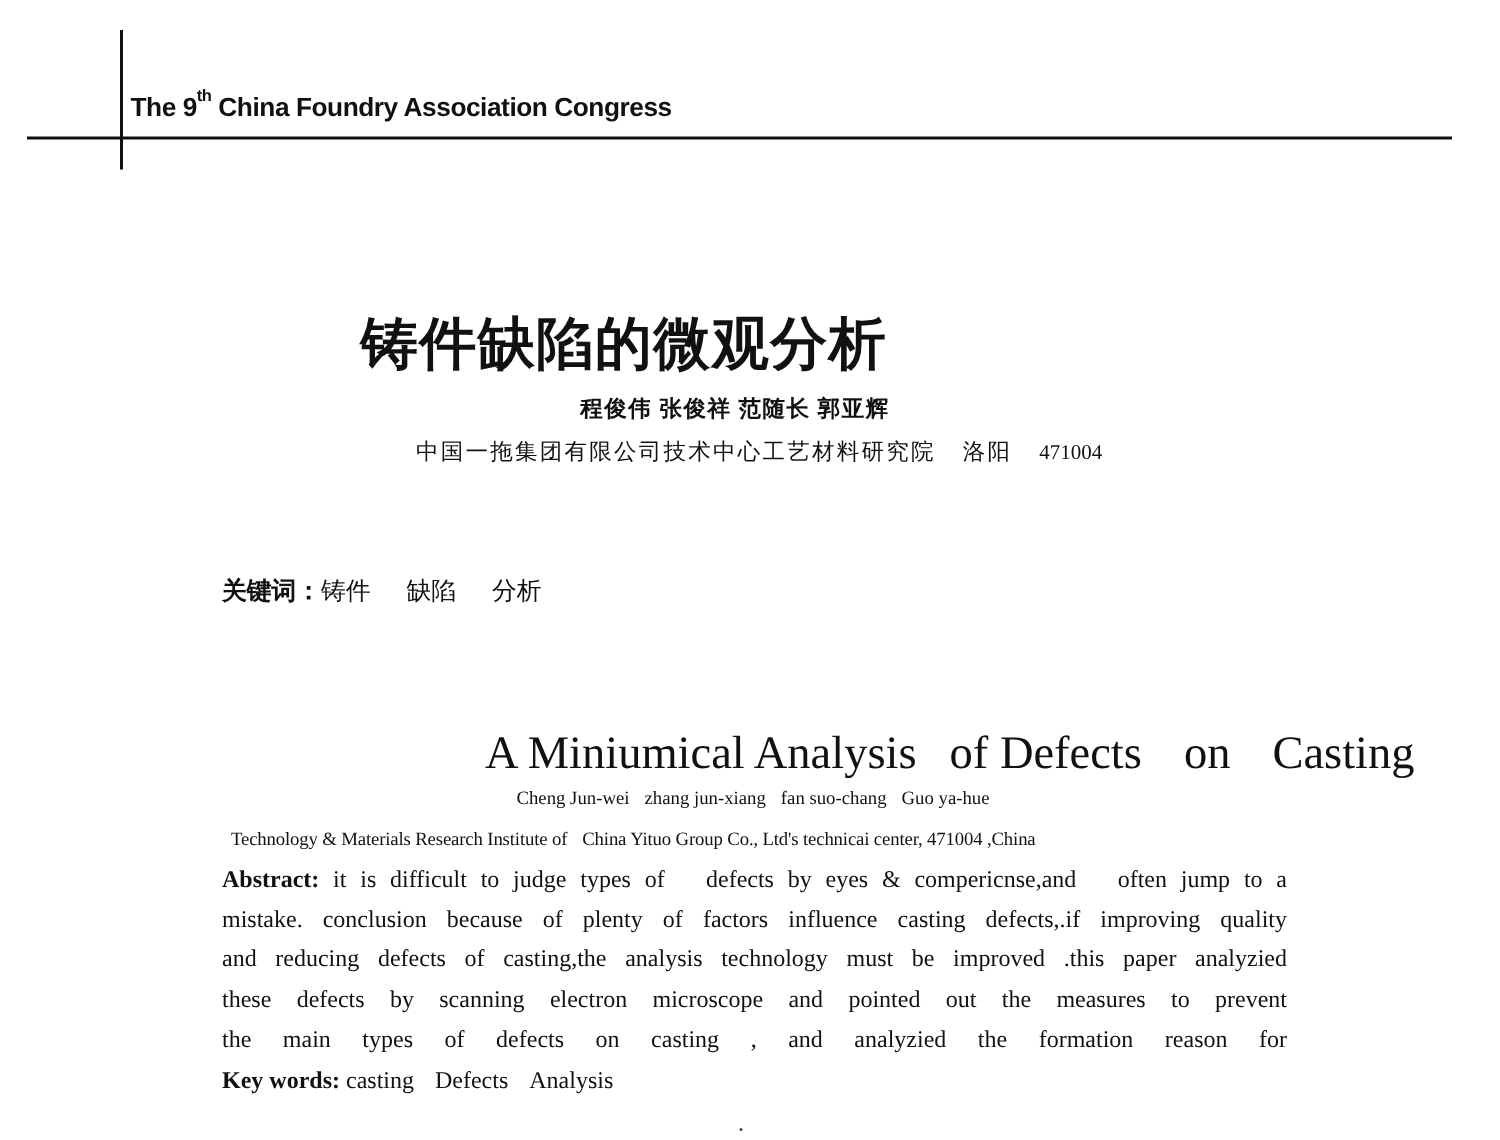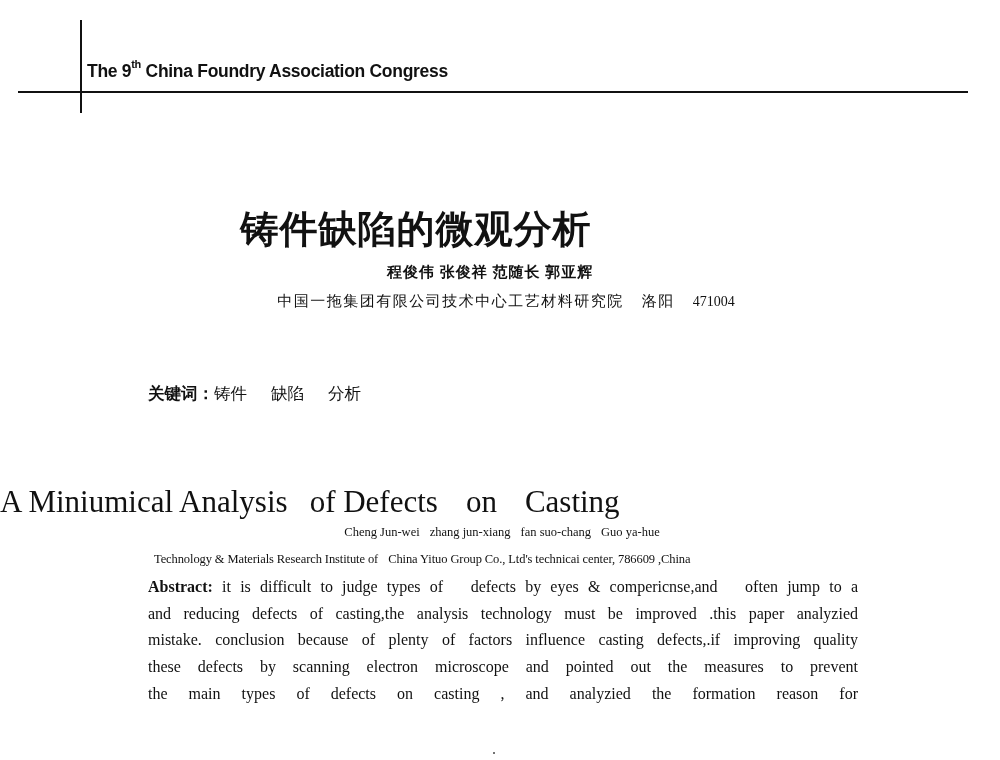--- a/index.html
+++ b/index.html
@@ -101,21 +101,21 @@
     }
     .cn-block .label {
       font-weight: bold;
     }
     .cn-keywords .kw { display: inline-block; margin-right: 24px; margin-top: 40px; }
     .en-title {
       position: absolute;
       left: 0;
       width: 943px;
       top: 482px;
-      text-align: left;
+      text-align: right;
       font-size: 31px;
       line-height: 40px;
       white-space: nowrap;
       word-spacing: 0px;
     }
     .en-title .w { display: inline-block; }
     .en-title .g1 { display: inline-block; width: 22px; }
     .en-title .g2 { display: inline-block; width: 28px; }
     .en-authors {
       position: absolute;
@@ -186,23 +186,24 @@
 </div>
 
 <div class="cn-block">
   <p class="cn-keywords"><span class="label">关键词：</span><span class="kw">铸件</span><span class="kw">缺陷</span><span class="kw">分析</span></p>
 </div>
 
 <div class="en-title"><span class="w">A Miniumical Analysis</span><span class="g1"></span><span class="w">of Defects</span><span class="g2"></span><span class="w">on</span><span class="g2"></span><span class="w">Casting</span></div>
 
 <div class="en-authors"><span class="a">Cheng Jun-wei</span><span class="a">zhang jun-xiang</span><span class="a">fan suo-chang</span><span class="a">Guo ya-hue</span></div>
 
-<div class="en-affil"><span>Technology &amp; Materials Research Institute of</span><span class="gap"></span><span>China Yituo Group Co., Ltd's technicai center, 786609 ,China</span></div>
+<div class="en-affil"><span>Technology &amp; Materials Research Institute of</span><span class="gap"></span><span>China Yituo Group Co., Ltd's technicai center, 471004 ,China</span></div>
 
 <div class="en-block">
   <span class="line" style="white-space:pre;"><span class="label">Abstract:</span><span> it is difficult to judge types of   defects by eyes &amp; compericnse,and   often jump to a</span></span>
+  <span class="line">mistake. conclusion because of plenty of   factors influence casting defects,.if improving quality</span>
   <span class="line">and reducing defects of casting,the analysis   technology must be improved .this paper analyzied</span>
-  <span class="line">mistake. conclusion because of plenty of   factors influence casting defects,.if improving quality</span>
   <span class="line">these defects by scanning electron   microscope and   pointed   out the measures   to   prevent</span>
   <span class="line">the main types of defects on casting , and analyzied the formation reason for</span>
+  <span class="line last en-keywords"><span class="label">Key words:</span> <span class="kw">casting</span><span class="kw">Defects</span><span class="kw">Analysis</span></span>
 </div>
 
 <div class="stray-dot"></div>
 
 </body></html>

